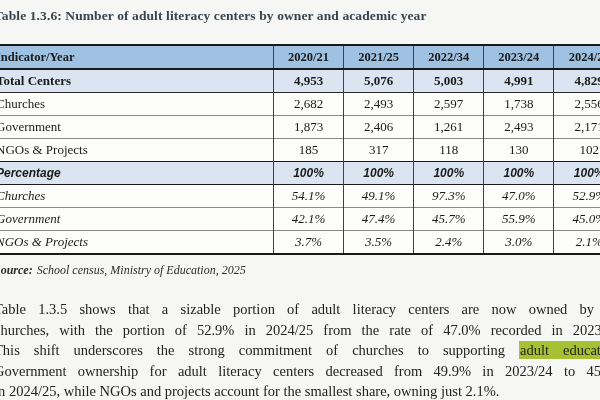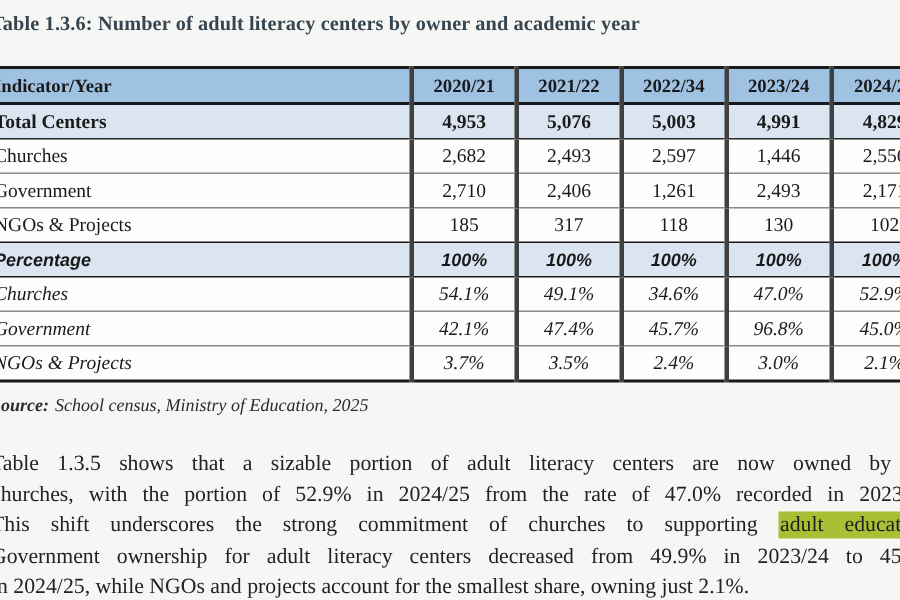--- a/index.html
+++ b/index.html
@@ -22,21 +22,21 @@
     border-collapse: collapse;
     table-layout: fixed;
     width: 630px;
     border-top: 2px solid #1a1a1a;
     border-bottom: 2px solid #1a1a1a;
     font-size: 13px;
     color: #1a1a1a;
   }
   table.littable th, table.littable td {
     padding: 0 3px; height: 22px;
-    border-left: 3px solid #404040;
+    border-left: 1px solid #404040;
     text-align: center;
     overflow: hidden; white-space: nowrap;
   }
   table.littable th:first-child, table.littable td:first-child {
     border-left: none; width: 274px; text-align: left; padding-left: 2px;
   }
   thead th {
     background: #9fc2e3;
     font-weight: bold;
     height: 23px;
@@ -76,46 +76,46 @@
 
 <div class="page">
 
   <h1 class="title">Table 1.3.6: Number of adult literacy centers by owner and academic year</h1>
 
   <table class="littable">
     <thead>
       <tr>
           <th>Indicator/Year</th>
           <th>2020/21</th>
-          <th>2021/22</th>
+          <th>2021/25</th>
           <th>2022/34</th>
           <th>2023/24</th>
           <th>2024/25</th>
         </tr>
     </thead>
     <tbody>
         <tr class="r-total">
           <td>Total Centers</td>
           <td>4,953</td>
           <td>5,076</td>
           <td>5,003</td>
           <td>4,991</td>
           <td>4,829</td>
         </tr>
         <tr class="r-plain">
           <td>Churches</td>
           <td>2,682</td>
           <td>2,493</td>
           <td>2,597</td>
-          <td>1,446</td>
+          <td>1,738</td>
           <td>2,556</td>
         </tr>
         <tr class="r-plain">
           <td>Government</td>
-          <td>2,710</td>
+          <td>1,873</td>
           <td>2,406</td>
           <td>1,261</td>
           <td>2,493</td>
           <td>2,171</td>
         </tr>
         <tr class="r-plain">
           <td>NGOs &amp; Projects</td>
           <td>185</td>
           <td>317</td>
           <td>118</td>
@@ -127,30 +127,30 @@
           <td>100%</td>
           <td>100%</td>
           <td>100%</td>
           <td>100%</td>
           <td>100%</td>
         </tr>
         <tr class="r-ital">
           <td>Churches</td>
           <td>54.1%</td>
           <td>49.1%</td>
-          <td>34.6%</td>
+          <td>97.3%</td>
           <td>47.0%</td>
           <td>52.9%</td>
         </tr>
         <tr class="r-ital">
           <td>Government</td>
           <td>42.1%</td>
           <td>47.4%</td>
           <td>45.7%</td>
-          <td>96.8%</td>
+          <td>55.9%</td>
           <td>45.0%</td>
         </tr>
         <tr class="r-ital">
           <td>NGOs &amp; Projects</td>
           <td>3.7%</td>
           <td>3.5%</td>
           <td>2.4%</td>
           <td>3.0%</td>
           <td>2.1%</td>
         </tr>

